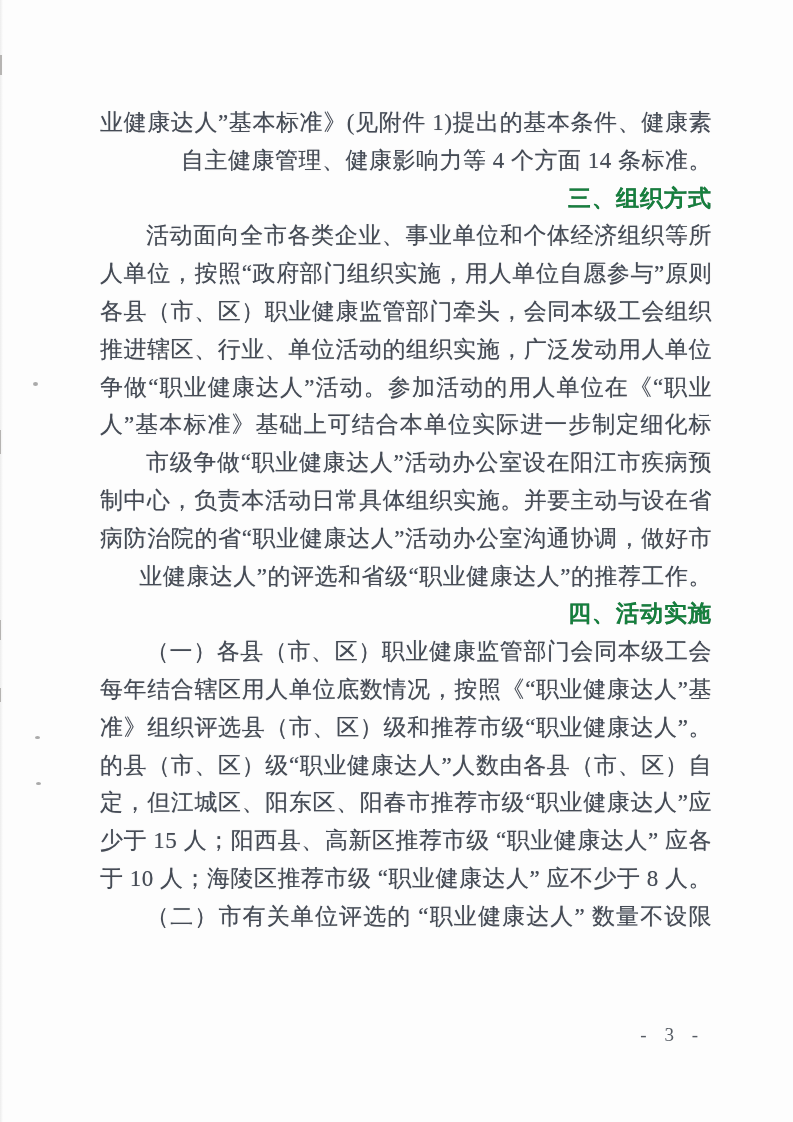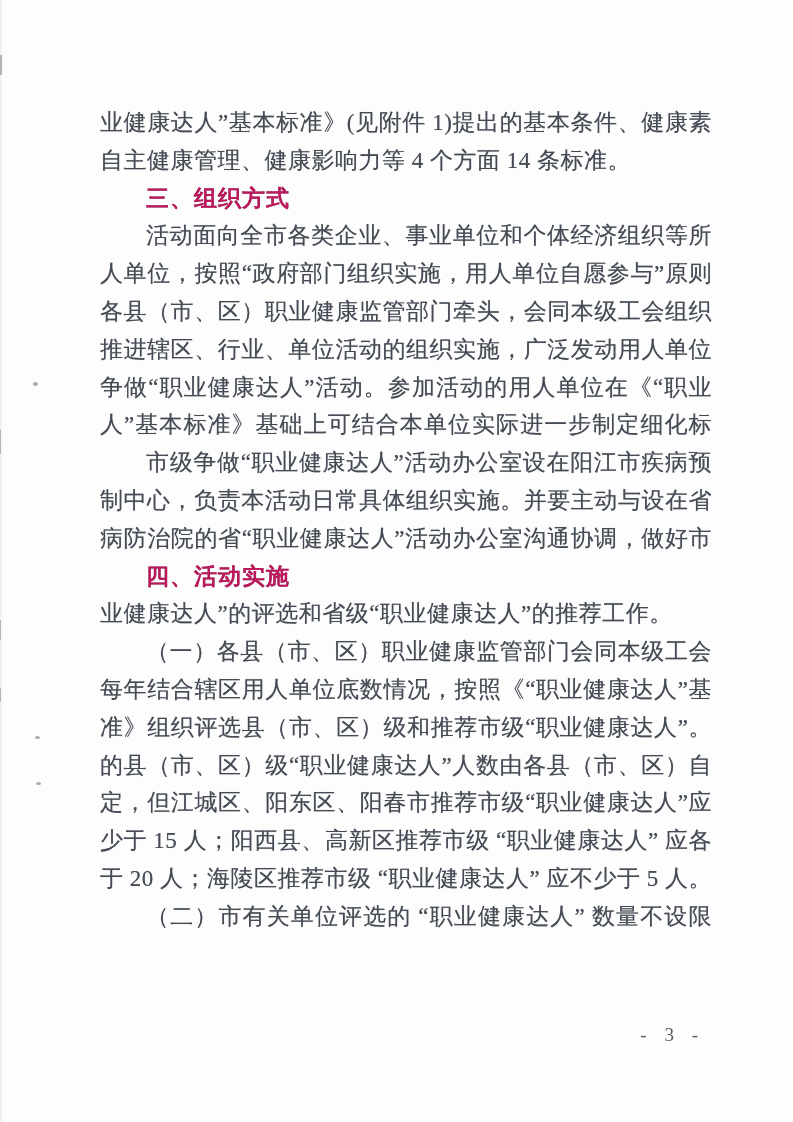--- a/index.html
+++ b/index.html
@@ -31,34 +31,35 @@
     width: 612px;
   }
   .ln {
     font-size: 23px;
     line-height: 37.8px;
     height: 37.8px;
     color: #454b55;
     letter-spacing: 0.5px;
     white-space: nowrap;
     text-shadow: 0 0 0.7px rgba(80, 86, 96, 0.55);
+    text-align: right;
   }
   .ln.fill {
     white-space: normal;
     text-align: justify;
     text-align-last: justify;
     overflow: hidden;
   }
   .ln.indent {
     text-indent: 2em;
   }
   .ln.heading {
     font-family: "Liberation Sans", "DejaVu Sans", sans-serif;
     font-weight: 700;
-    color: #be185d;
+    color: #15803d;
     letter-spacing: 1px;
     text-shadow: 0 0 0.5px rgba(58, 64, 74, 0.6);
   }
   .page-number {
     position: absolute;
     top: 1024px;
     right: 92px;
     font-size: 19px;
     color: #565c64;
     letter-spacing: 3px;
@@ -88,29 +89,29 @@
     <div class="ln heading indent">三、组织方式</div>
     <div class="ln fill indent">活动面向全市各类企业、事业单位和个体经济组织等所有用</div>
     <div class="ln fill">人单位，按照“政府部门组织实施，用人单位自愿参与”原则开展。</div>
     <div class="ln fill">各县（市、区）职业健康监管部门牵头，会同本级工会组织积极</div>
     <div class="ln fill">推进辖区、行业、单位活动的组织实施，广泛发动用人单位开展</div>
     <div class="ln fill">争做“职业健康达人”活动。参加活动的用人单位在《“职业健康达</div>
     <div class="ln fill">人”基本标准》基础上可结合本单位实际进一步制定细化标准，活</div>
     <div class="ln fill indent">市级争做“职业健康达人”活动办公室设在阳江市疾病预防控</div>
     <div class="ln fill">制中心，负责本活动日常具体组织实施。并要主动与设在省职业</div>
     <div class="ln fill">病防治院的省“职业健康达人”活动办公室沟通协调，做好市级“职</div>
+    <div class="ln">业健康达人”的评选和省级“职业健康达人”的推荐工作。</div>
     <div class="ln heading indent">四、活动实施</div>
-    <div class="ln">业健康达人”的评选和省级“职业健康达人”的推荐工作。</div>
     <div class="ln fill indent">（一）各县（市、区）职业健康监管部门会同本级工会组织，</div>
     <div class="ln fill">每年结合辖区用人单位底数情况，按照《“职业健康达人”基本标</div>
     <div class="ln fill">准》组织评选县（市、区）级和推荐市级“职业健康达人”。评选</div>
     <div class="ln fill">的县（市、区）级“职业健康达人”人数由各县（市、区）自行确</div>
     <div class="ln fill">定，但江城区、阳东区、阳春市推荐市级“职业健康达人”应各不</div>
     <div class="ln fill">少于 15 人；阳西县、高新区推荐市级 “职业健康达人” 应各不少</div>
-    <div class="ln">于 20 人；海陵区推荐市级 “职业健康达人” 应不少于 5 人。</div>
+    <div class="ln">于 10 人；海陵区推荐市级 “职业健康达人” 应不少于 8 人。</div>
     <div class="ln fill indent">（二）市有关单位评选的 “职业健康达人” 数量不设限制，</div>
   </div>
 
   <div class="page-number">- 3 -</div>
 
   <div class="edge-mark" style="left:0; top:55px;  width:2px; height:20px;"></div>
   <div class="edge-mark" style="left:0; top:430px; width:1px; height:24px;"></div>
   <div class="edge-mark" style="left:0; top:620px; width:1px; height:20px;"></div>
   <div class="edge-mark" style="left:0; top:688px; width:1px; height:14px;"></div>
   <div class="speck" style="left:33px; top:382px; width:5px; height:4px;"></div>

